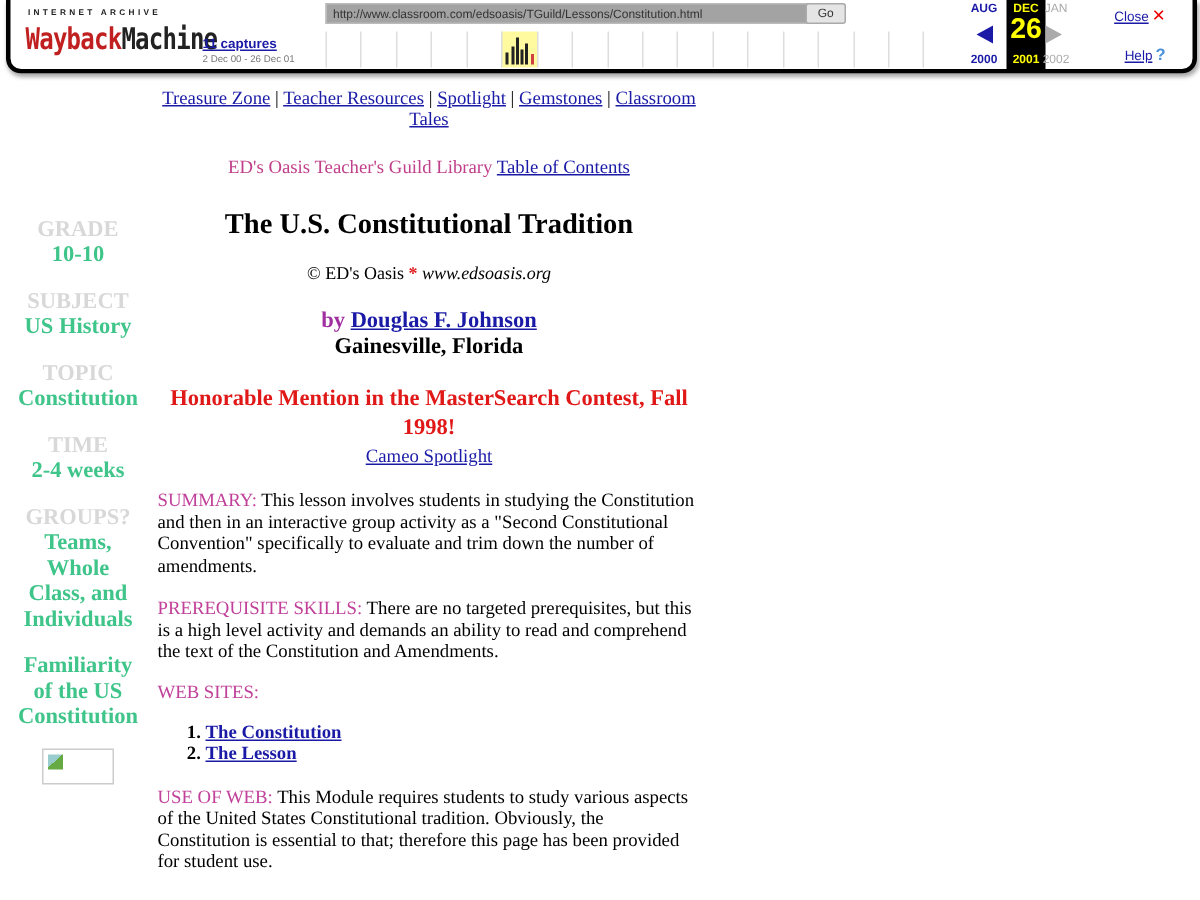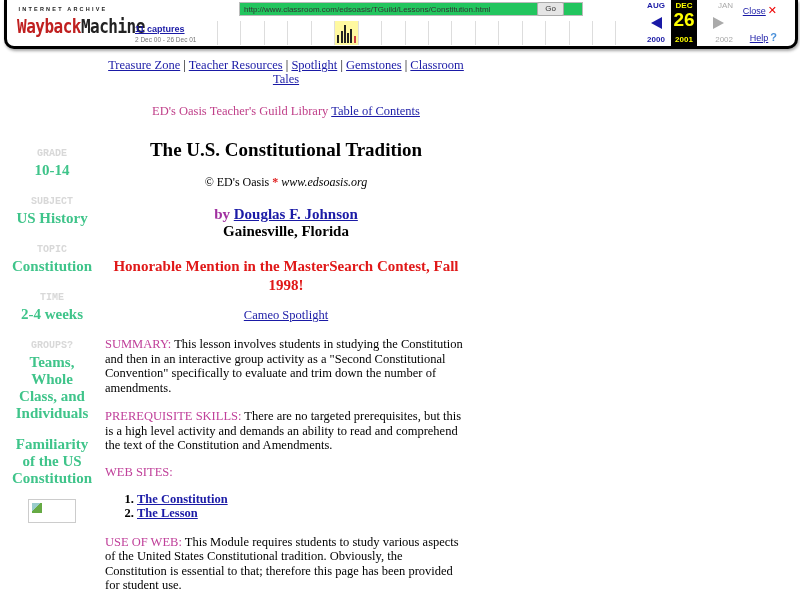--- a/index.html
+++ b/index.html
@@ -35,21 +35,21 @@
     position:absolute; left:128px; top:24px; width:80px; text-align:left;
   }
   #wm-captures a {
     font-size:9px; color:#1a1aa6; font-weight:bold; text-decoration:underline;
     display:block;
   }
   #wm-captures .range { font-size:6.5px; color:#777; margin-top:2px; white-space:nowrap; }
   #wm-url {
     position:absolute; left:210px; top:2px; width:344px; height:14px;
     border:1px solid #bbb; font-size:8px; line-height:14px; padding:0 4px;
-    box-sizing:border-box; color:#333; background:#22c55e; white-space:nowrap; overflow:hidden;margin-left:22px;
+    box-sizing:border-box; color:#333; background:#a3a3a3; white-space:nowrap; overflow:hidden;
   }
   #wm-go {
     position:absolute; left:530px; top:2px; width:27px; height:14px;
     border:1px solid #aaa; border-radius:2px; background:#e5e5e5;
     font-size:8px; line-height:12px; text-align:center; color:#333; box-sizing:border-box;
   }
   #wm-sparkline {
     position:absolute; left:210px; top:21px; width:422px; height:24px;
     display:flex;
   }
@@ -66,21 +66,21 @@
     font-size:8px; font-weight:bold;
   }
   .mcol { position:absolute; top:0; width:26px; height:46px; text-align:center; }
   .mcol .m { font-size:8px; margin-top:1px; }
   .mcol .y { position:absolute; bottom:2px; left:0; right:0; font-size:8px; }
   .mcol.prev { left:2px; }
   .mcol.prev .m, .mcol.prev .y { color:#1a1aa6; }
   .mcol.cur { left:30px; background:#000; }
   .mcol.cur .m, .mcol.cur .y { color:#ffff00; }
   .mcol.cur .d { color:#ffff00; font-size:19px; line-height:20px; font-family:"Liberation Sans", sans-serif; }
-  .mcol.next { left:66px;text-align:right; }
+  .mcol.next { left:50px; }
   .mcol.next .m, .mcol.next .y { color:#aaa; font-weight:normal; }
   .arrow-l {
     position:absolute; top:17px; left:8px; width:0; height:0;
     border-top:6px solid transparent; border-bottom:6px solid transparent;
     border-right:11px solid #1a1aa6;
   }
   .arrow-r {
     position:absolute; top:17px; left:6px; width:0; height:0;
     border-top:6px solid transparent; border-bottom:6px solid transparent;
     border-left:11px solid #aaa;
@@ -91,21 +91,21 @@
   #wm-help { position:absolute; right:18px; top:31px; font-size:9px; }
   #wm-help a { color:#1a1aa6; text-decoration:underline; }
   #wm-help .q { color:#4a90d9; font-weight:bold; font-size:11px; margin-left:2px; }
 
   
   a { color:#1a1aa6; text-decoration:underline; }
   #sidebar {
     position:absolute; left:0; top:145px; width:104px; text-align:center;
     font-weight:bold;
   }
-  #sidebar .lbl { color:#d8d8d8; font-size:10px; line-height:17px;font-family:Liberation Mono, monospace; }
+  #sidebar .lbl { color:#d8d8d8; font-size:15px; line-height:17px; }
   #sidebar .val { color:#3fc48a; font-size:15px; line-height:17px; margin-bottom:14px; }
   #sidebar .img-ph {
     margin:2px auto 0; width:46px; height:22px; border:1px solid #ccc; position:relative;
   }
   #sidebar .img-ph .glyph {
     position:absolute; left:3px; top:3px; width:10px; height:10px;
     background:linear-gradient(135deg,#9cc 0 45%, #6a4 45% 100%);
   }
 
   #main { position:absolute; left:105px; top:58px; width:362px; font-size:12.5px; }
@@ -114,21 +114,21 @@
   #topnav .sep { color:#000; }
   #libline { margin-top:18px; }
   #libline .lib { color:#c0408a; }
   #copyline { margin-top:14px; font-size:12px; }
   #copyline .star { color:#e02020; font-weight:bold; }
   #copyline .url { font-style:italic; }
   #title { margin-top:20px; font-size:19px; font-weight:bold; }
   #byline { margin-top:16px; font-size:15px; font-weight:bold; line-height:17px; }
   #byline .by { color:#a030a0; }
   #honor { margin-top:17px; color:#e01818; font-weight:bold; font-size:15px; line-height:19px; }
-  #cameo { margin-top:13px; font-size:12.5px; }
+  #cameo { margin-top:2px; font-size:12.5px; }
   .para { margin-top:14px; line-height:14.5px; font-size:12.5px; }
   .para .k { color:#c0409a; }
   #websites-h { margin-top:12px; color:#c0409a; }
   #weblist { margin:12px 0 0 0; padding-left:32px; line-height:14.5px;font-weight:bold; }
 </style>
 </head>
 <body>
 
 <div id="wm-toolbar">
   <div id="wm-logo">
@@ -193,21 +193,21 @@
   <div id="wm-close">
     <a href="#">Close</a><span class="x">✕</span>
   </div>
   <div id="wm-help">
     <a href="#">Help</a><span class="q">?</span>
   </div>
 </div>
 
 <div id="sidebar">
   <div class="lbl">GRADE</div>
-  <div class="val">10-14</div>
+  <div class="val">10-10</div>
   <div class="lbl">SUBJECT</div>
   <div class="val">US History</div>
   <div class="lbl">TOPIC</div>
   <div class="val">Constitution</div>
   <div class="lbl">TIME</div>
   <div class="val">2-4 weeks</div>
   <div class="lbl">GROUPS?</div>
   <div class="val" style="padding:0 14px">Teams, Whole Class, and Individuals</div>
   <div class="val" style="padding:0 8px;margin-bottom:12px">Familiarity of the US Constitution</div>
   <div class="img-ph">

